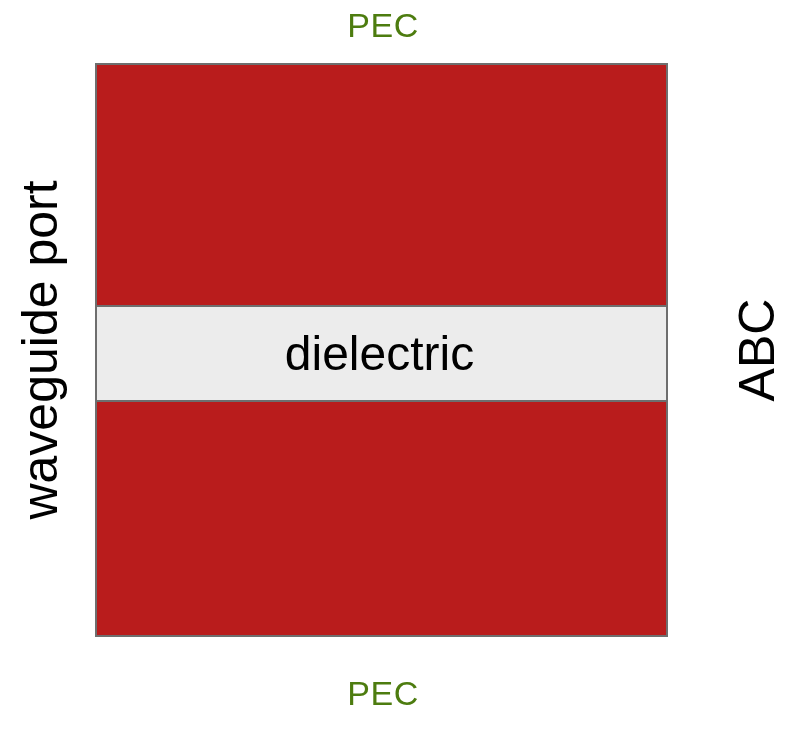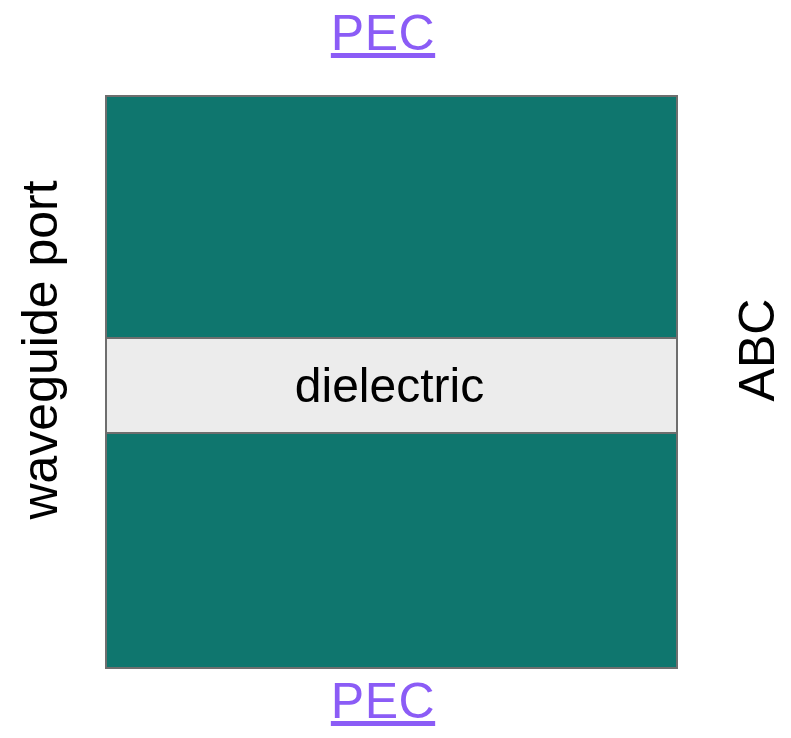--- a/index.html
+++ b/index.html
@@ -14,27 +14,26 @@
     position: relative;
     width: 791px;
     height: 738px;
     background: #ffffff;
     overflow: hidden;
   }
 
   
   .bc-label {
     position: absolute;
-    color: #8b5cf6;
-    font-size: 50px;
+    color: #4d7c0f;
+    font-size: 34px;
     line-height: 1;
     letter-spacing: 0.5px;
     white-space: nowrap;
     font-weight: 400;
-    text-decoration: underline;
   }
 
   #label-pec-top {
     left: 0;
     top: 8px;
     width: 766px;
     text-align: center;
   }
 
   #label-pec-bottom {
@@ -65,28 +64,27 @@
   #label-abc {
     left: 607px;
     top: 325px;
     width: 300px;
     text-align: center;
   }
 
   
   #domain-rect {
     position: absolute;
-    left: 105px;
+    left: 95px;
     top: 63px;
     width: 573px;
     height: 574px;
     box-sizing: border-box;
     border: 2px solid #6e6e6e;
-    background: #0f766e;
-    margin-top: 32px;
+    background: #b91c1c;
   }
 
   #dielectric-layer {
     position: absolute;
     left: 0;
     top: 240px;          
     width: 100%;
     height: 97px;
     box-sizing: border-box;
     background: #ececec;

